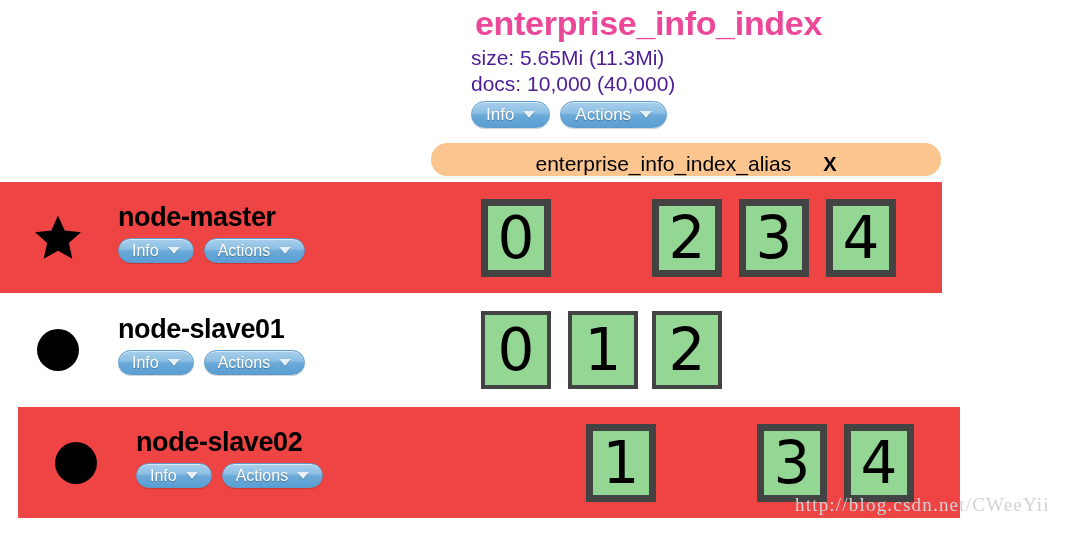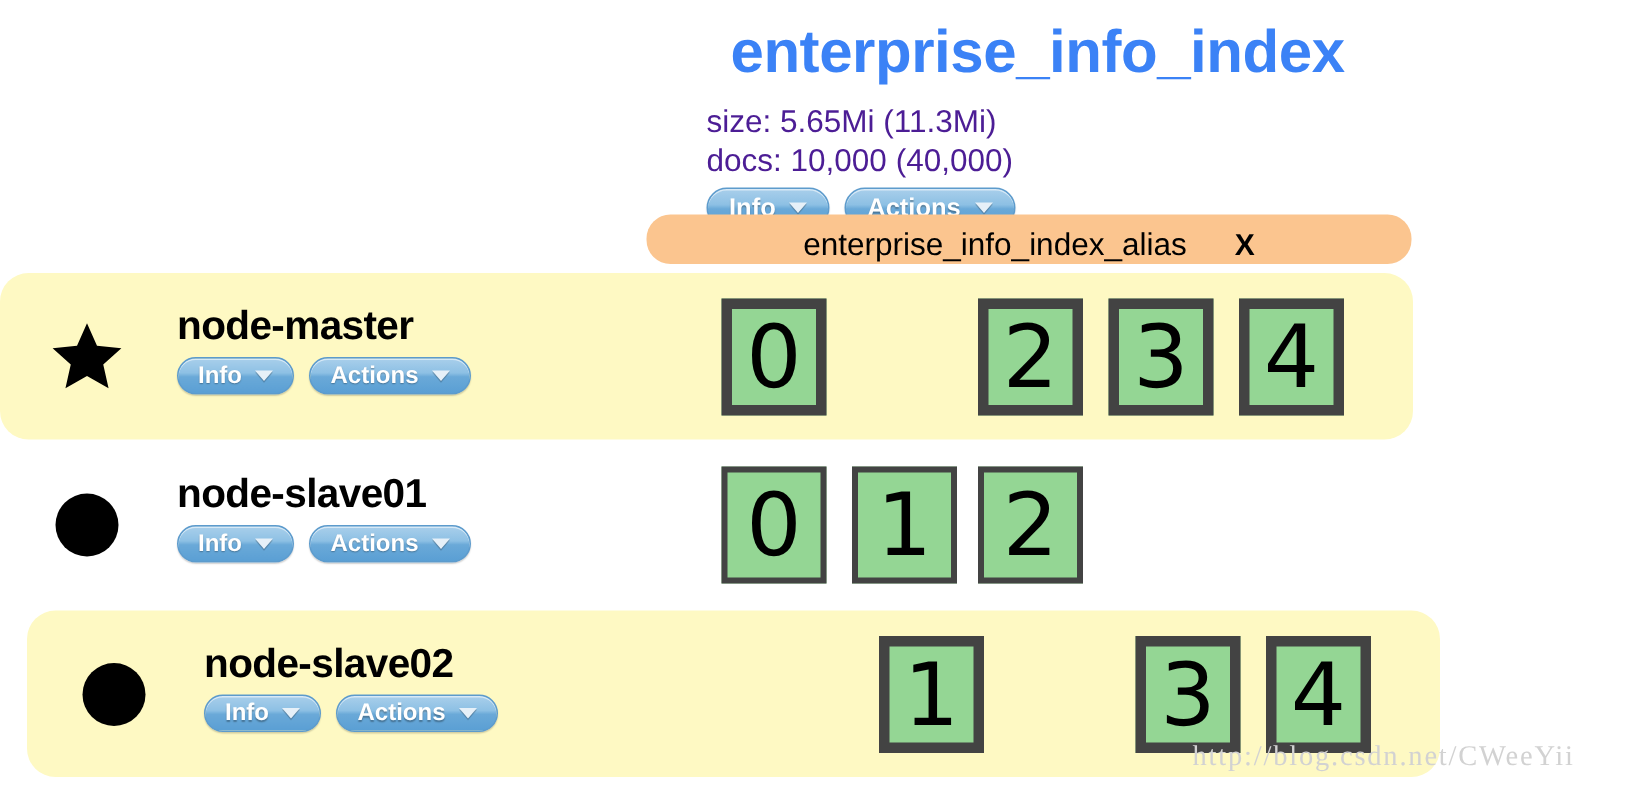--- a/index.html
+++ b/index.html
@@ -23,26 +23,26 @@
   }
 
   
   .index-header {
     position: absolute;
     left: 471px;
     top: 0px;
     width: 470px;
   }
   .index-title {
-    font-size: 40px;
+    font-size: 34px;
     font-weight: bold;
-    color: #3b82f6;
+    color: #ec4899;
     letter-spacing: -0.3px;
     line-height: 36px;
-    margin: 16px;
+    margin: 4px;
     padding-top: 1px;
     white-space: nowrap;
   }
   .index-stat {
     font-size: 21px;
     color: #4c1d95;
     line-height: 26px;
     white-space: nowrap;
   }
 
@@ -58,21 +58,21 @@
     justify-content: center;
     gap: 9px;
     height: 27px;
     padding: 0 14px;
     border-radius: 14px;
     background: linear-gradient(to bottom, #a9cfeb 0%, #8dc0e4 42%, #6aa9d8 53%, #5a9fd4 100%);
     border: 1px solid #5d9bcc;
     box-shadow: inset 0 1px 0 rgba(255,255,255,0.55), 0 1px 1px rgba(0,0,0,0.18);
     color: #ffffff;
     font-size: 17px;
-    font-weight: bold;
+    font-weight: normal;
     text-shadow: 0 1px 1px rgba(0,0,0,0.30);
     box-sizing: border-box;
     cursor: pointer;
     user-select: none;
     text-align: center;
   }
   .pill .caret {
     width: 0;
     height: 0;
     border-left: 6px solid transparent;
@@ -110,21 +110,21 @@
     user-select: none;
   }
 
   
   .node-row {
     position: absolute;
     left: 0;
     width: 942px;
     height: 111px;
   }
-  .node-row.shaded { background: #fef9c3; border-radius: 19px; }
+  .node-row.shaded { background: #ef4444; }
   .node-row.plain  { background: #ffffff; }
 
   .row-icon {
     position: absolute;
     left: 33px;
     top: 50%;
     transform: translateY(-50%);
     width: 50px;
     height: 50px;
     display: flex;

